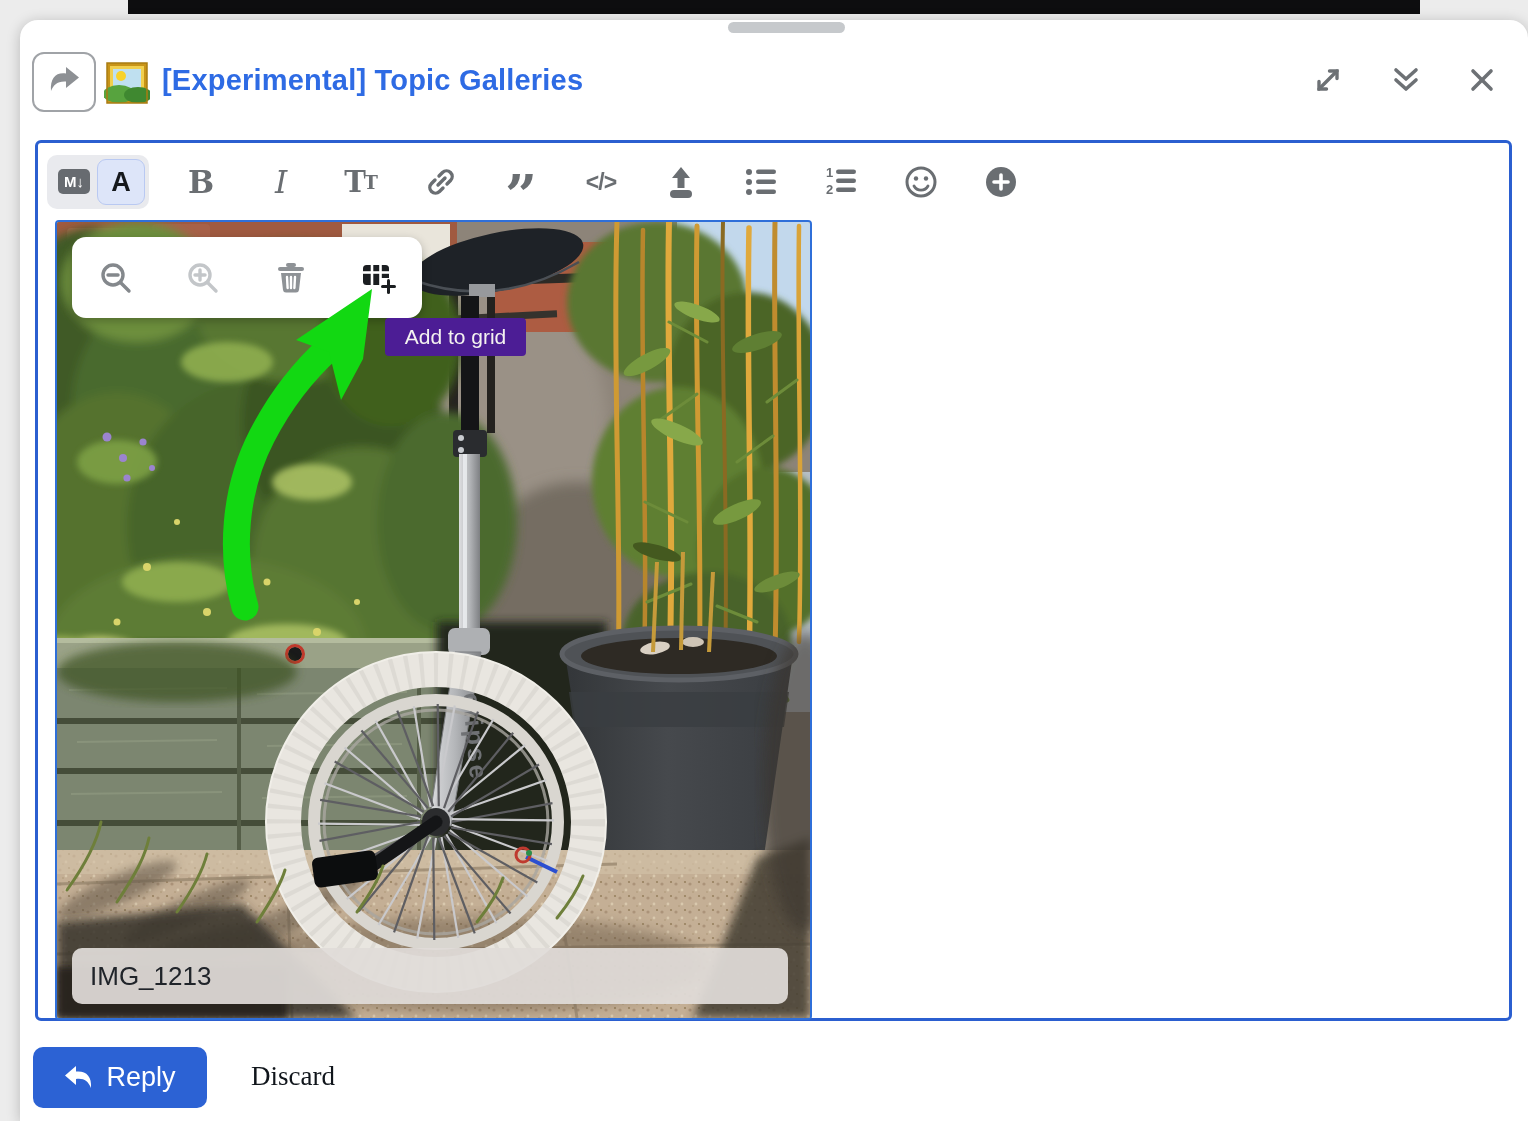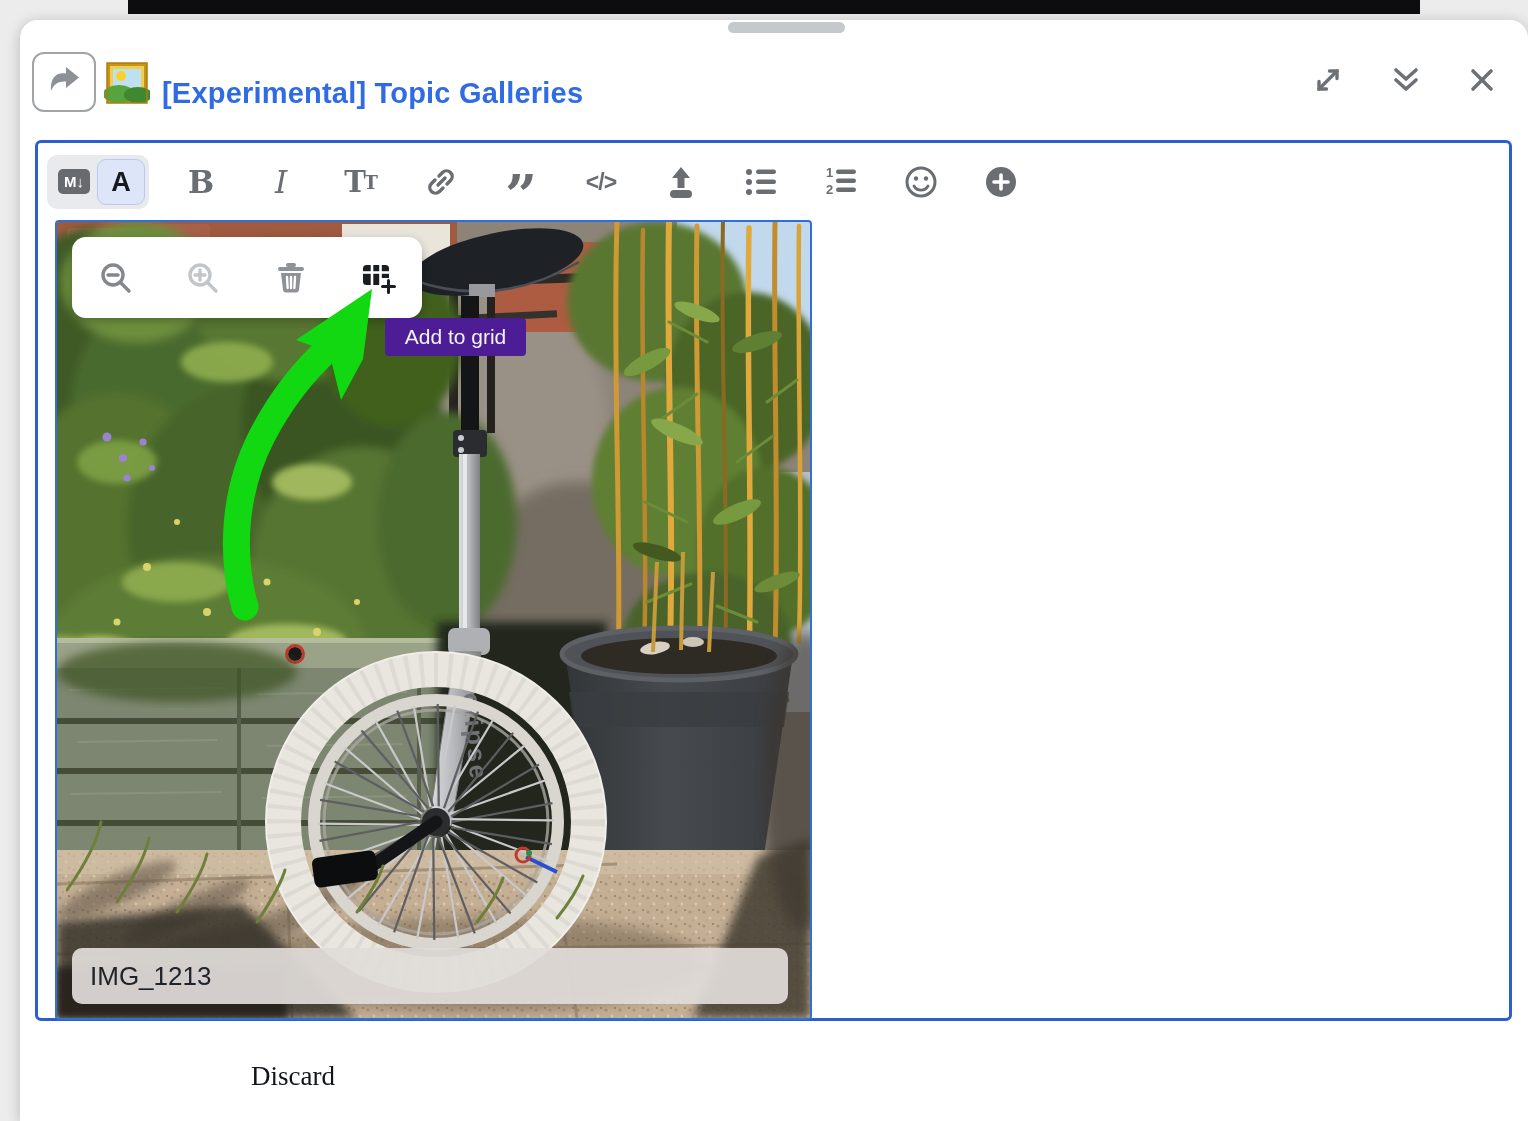--- a/index.html
+++ b/index.html
@@ -3,21 +3,21 @@
 <meta charset="utf-8">
 <style>
   html,body{margin:0;padding:0;}
   body{width:1528px;height:1121px;background:#ececec;font-family:"Liberation Sans",sans-serif;overflow:hidden;position:relative;}
   .stage{position:absolute;inset:0;}
   .top-dark{position:absolute;left:128px;top:0;width:1292px;height:14px;background:#0d0d0f;}
   .panel{position:absolute;left:20px;top:20px;width:1508px;height:1101px;background:#fff;border-radius:18px 18px 0 0;box-shadow:0 2px 14px rgba(0,0,0,.22);}
   .grab{position:absolute;left:728px;top:22px;width:117px;height:11px;border-radius:6px;background:#c6c9cc;}
   .share-btn{position:absolute;left:32px;top:52px;width:60px;height:56px;border:2px solid #a0a3a7;border-radius:12px;background:#fff;display:flex;align-items:center;justify-content:center;cursor:pointer;}
   .pic-emoji{position:absolute;left:104px;top:60px;width:46px;height:46px;}
-  .title{position:absolute;left:162px;top:64px;font-size:29px;font-weight:600;color:#2e6be4;letter-spacing:.2px;cursor:pointer;margin-top:13px;}
+  .title{position:absolute;left:162px;top:64px;font-size:29px;font-weight:600;color:#2e6be4;letter-spacing:.2px;cursor:pointer;}
   .winbtn{position:absolute;width:44px;height:44px;top:58px;display:flex;align-items:center;justify-content:center;color:#6d7175;cursor:pointer;}
   .editor{position:absolute;left:35px;top:140px;width:1477px;height:881px;box-sizing:border-box;border:3px solid #2b5fd0;border-radius:6px;background:#fff;}
   .toolbar{position:absolute;left:47px;top:152px;height:60px;display:flex;align-items:center;}
   .tbtn{width:48px;height:48px;margin-right:32px;display:flex;align-items:center;justify-content:center;color:#6a6e72;cursor:pointer;border-radius:8px;}
   .toggle-group{display:flex;background:#e9eaee;border-radius:10px;padding:4px;margin-right:28px;}
   .md-btn{width:46px;height:44px;display:flex;align-items:center;justify-content:center;cursor:pointer;border-radius:8px;}
   .md-badge{background:#676b70;color:#fff;font-weight:700;font-size:15px;padding:4px 6px;border-radius:5px;letter-spacing:0;}
   .rich-btn{width:46px;height:44px;display:flex;align-items:center;justify-content:center;background:#dde5f9;border:1px solid #b9c9f2;border-radius:9px;font-weight:700;font-size:27px;color:#15181c;cursor:pointer;}
   .serif{font-family:"DejaVu Serif",serif;}
   .b-glyph{font-weight:700;font-size:31px;}
@@ -488,14 +488,20 @@
     <div class="caption-bar">
       <span>IMG_1213</span>
     </div>
 
     <svg class="arrow-overlay" width="753" height="796" viewBox="0 0 753 796">
       <path d="M188,385 C173,332 177,268 205,214 C221,183 241,154 272,126" fill="none" stroke="#12d812" stroke-width="27" stroke-linecap="round"></path>
       <path d="M315,67 L239,118 L272,130 L284,178 L306,137 Z" fill="#12d812"></path>
     </svg>
   </div>
 
+  <button class="reply-btn">
+    <svg width="30" height="26" viewBox="0 0 30 26">
+        <path d="M12 1 L1 10.5 L12 20 v-6 c8,-1 12,2 15,9 1,-12 -5,-17.5 -15,-16.5 Z" fill="#fff"></path>
+      </svg>
+    <span>Reply</span>
+  </button>
   <button class="discard-btn">Discard</button>
 </div>
 
 </body></html>

